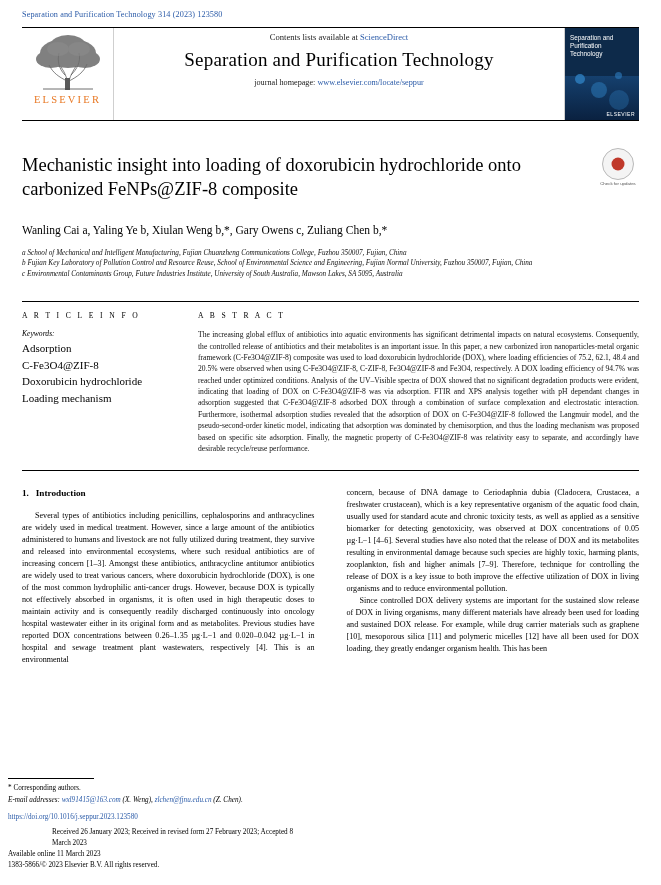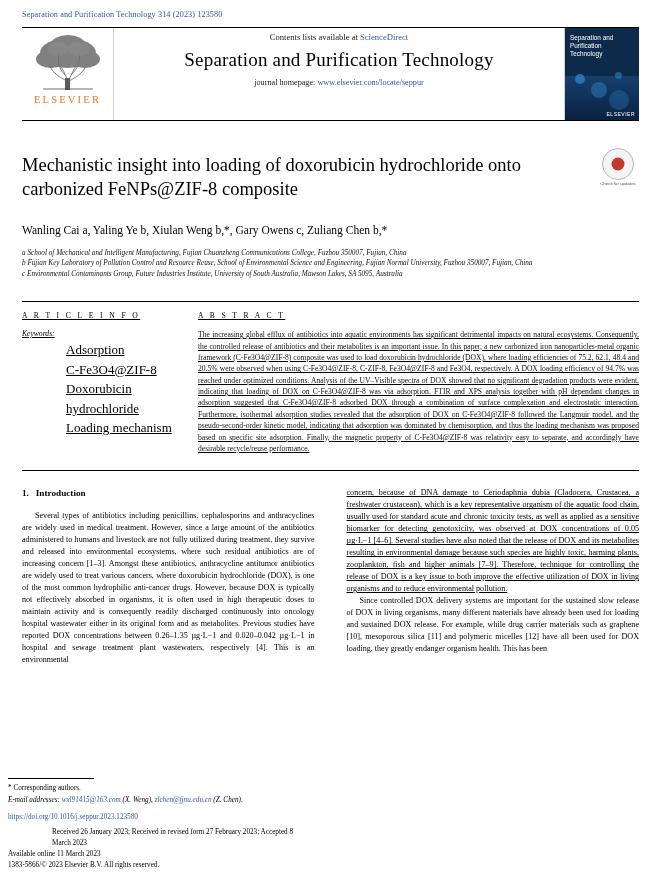--- a/index.html
+++ b/index.html
@@ -169,43 +169,41 @@
     color: #111;
   }
   
   .info-rule {
     border-top: 1px solid #000;
     margin-top: 22px;
   }
   .info-row {
     display: flex;
     margin-top: 9px;
-    text-decoration: underline;
   }
   .info-col {
     width: 176px;
     padding-right: 16px;
     box-sizing: border-box;
   }
   .abs-col { flex: 1; }
   .sec-head {
     font-size: 7.6px;
     letter-spacing: 2.4px;
     font-family: "Liberation Serif", serif;
     margin-bottom: 9px;
   }
   .kw-title {
     font-size: 7.6px;
     font-style: italic;
     margin-bottom: 2px;
   }
   .kw {
-    font-size: 13px;
+    font-size: 11px;
     line-height: 1.5;
-    margin-left: 44px;
   }
   .abstract {
     font-size: 7.6px;
     line-height: 1.5;
     text-align: justify;
     color: #111;
   }
   .info-rule-bottom {
     border-top: 1px solid #000;
     margin-top: 16px;
@@ -221,21 +219,21 @@
     font-size: 8.1px;
     line-height: 1.48;
     text-align: justify;
   }
   .body-h {
     font-size: 9.2px;
     font-weight: bold;
     margin-bottom: 9px;
   }
   .col p { margin: 0; text-indent: 13px; }
-  .col p.noindent { text-indent: 0; text-decoration: underline; }
+  .col p.noindent { text-indent: 0; }
   
   .foot {
     position: absolute;
     left: 8px;
     bottom: 14px;
     width: 300px;
     font-size: 7.2px;
     line-height: 1.5;
   }
   .foot-rule {

